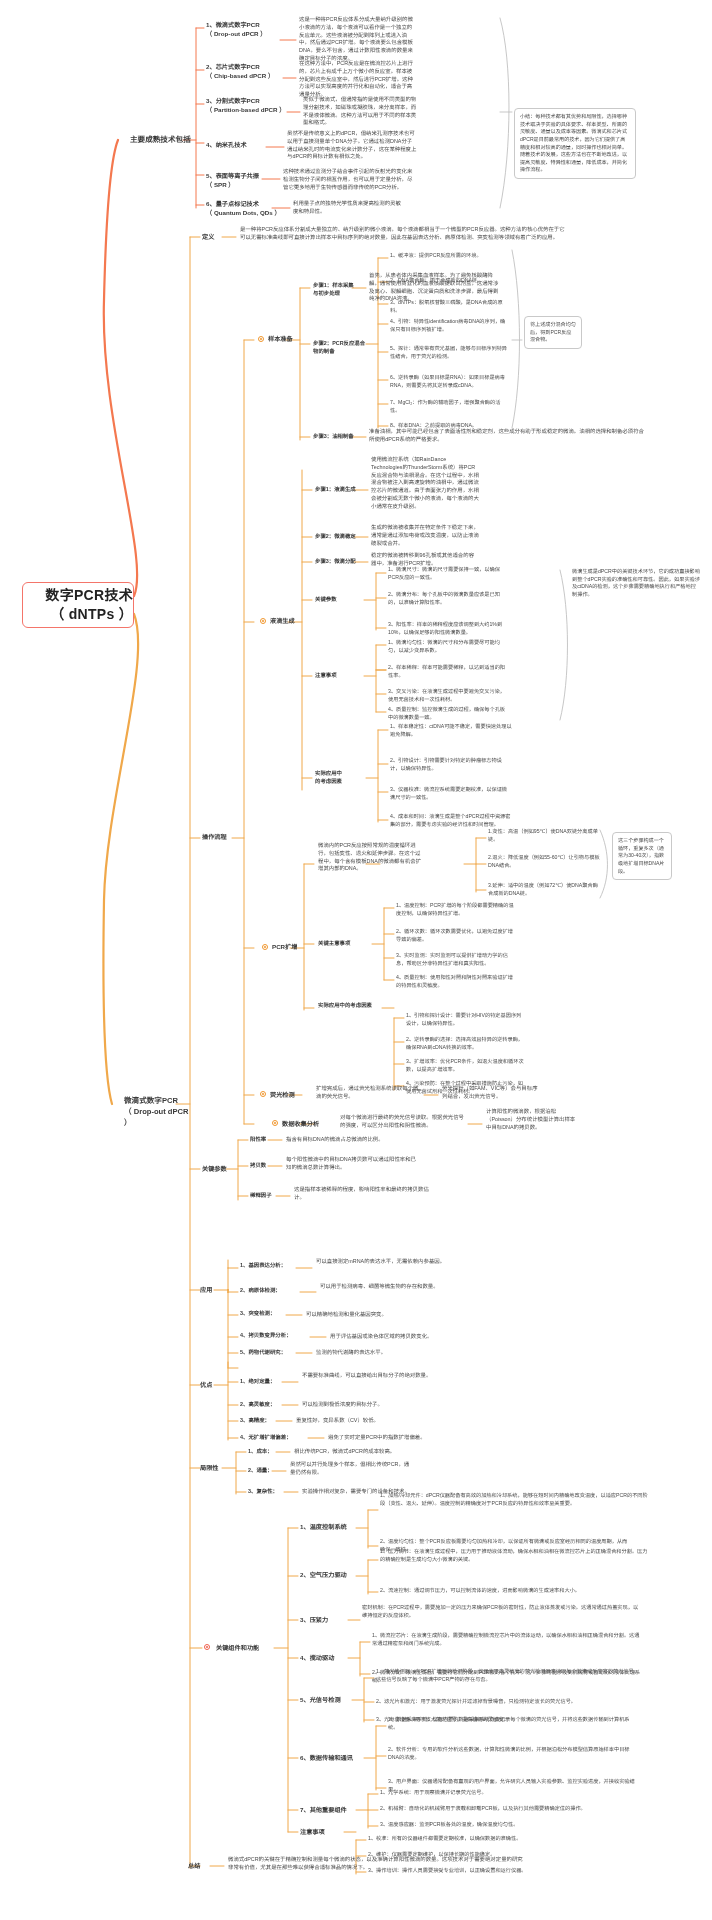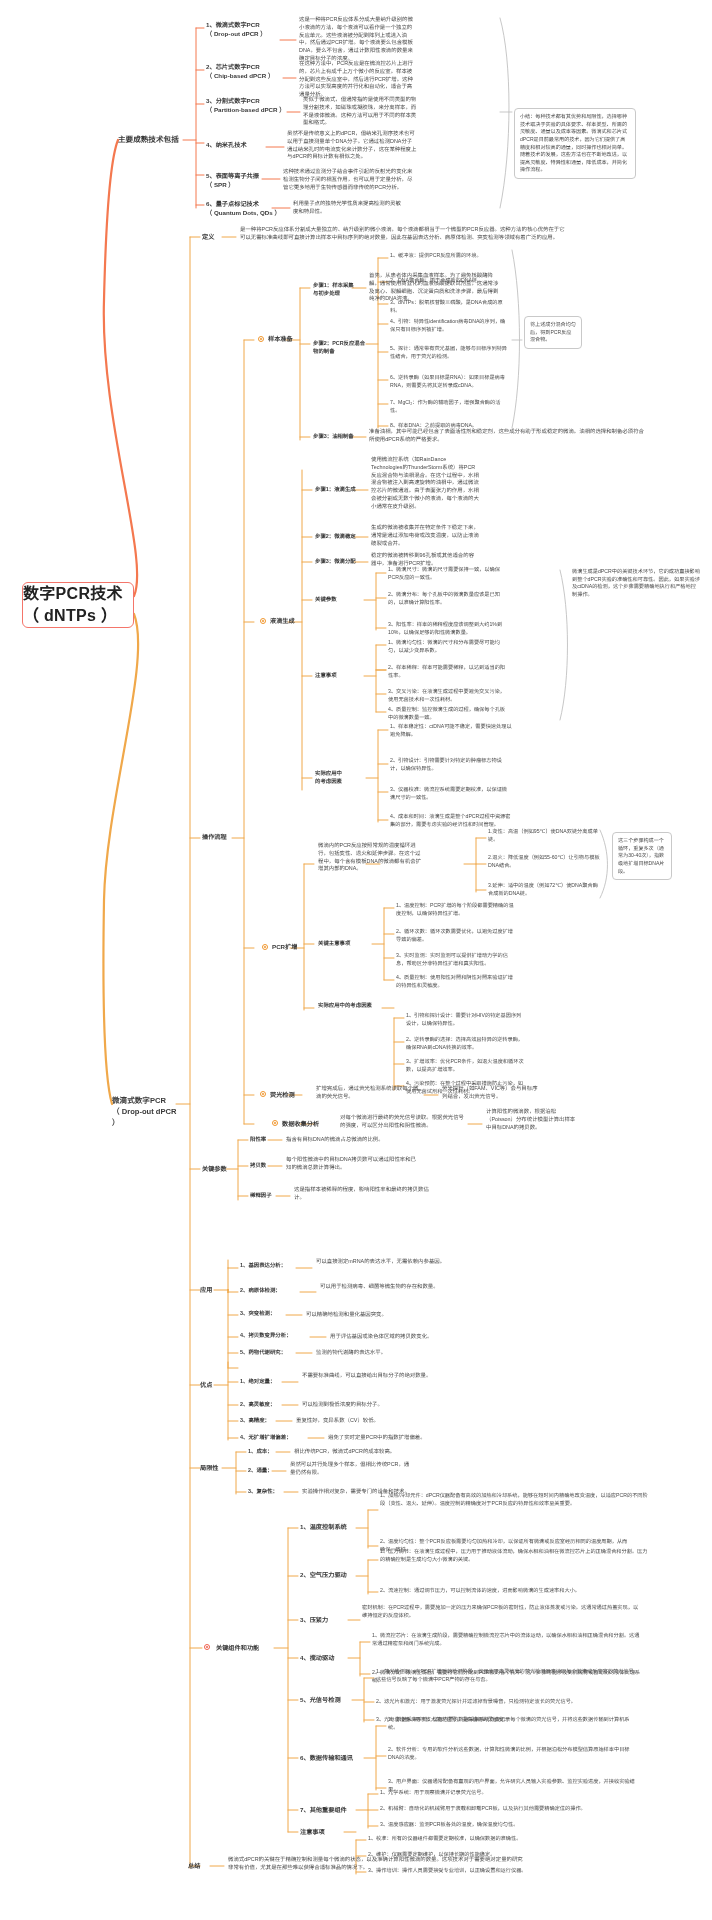--- a/index.html
+++ b/index.html
@@ -10,27 +10,27 @@
   }
   #canvas{position:absolute;inset:0;width:712px;height:1920px;}
   svg.links{position:absolute;left:0;top:0;width:712px;height:1920px;pointer-events:none;}
 
   .node{position:absolute;box-sizing:border-box;}
 
   
   .root{
     left:22px;top:582px;width:112px;height:46px;
     border:1.6px solid #f4756a;border-radius:6px;background:#fff;
-    display:flex;flex-direction:column;align-items:flex-start;justify-content:center;
-    font-weight:bold;font-size:16px;color:#222;letter-spacing:.3px;
+    display:flex;flex-direction:column;align-items:flex-end;justify-content:center;
+    font-weight:bold;font-size:14px;color:#222;letter-spacing:.3px;
   }
   .root span{display:block;text-align:center;line-height:1.35;}
 
   
-  .l1{font-size:7.6px;font-weight:bold;color:#3a3a3a;}
+  .l1{font-size:7.6px;font-weight:bold;color:#3a3a3a;margin-left:12px;}
 
   
   .l2{font-size:6.2px;font-weight:bold;color:#3a3a3a;}
   .l2b{font-size:6.2px;font-weight:bold;color:#3a3a3a;}
 
   
   .p{font-size:5.4px;color:#4a4a4a;line-height:1.45;}
   .p.b{font-weight:bold;color:#3a3a3a;}
   .sm{font-size:5.2px;color:#4a4a4a;line-height:1.45;}
 

